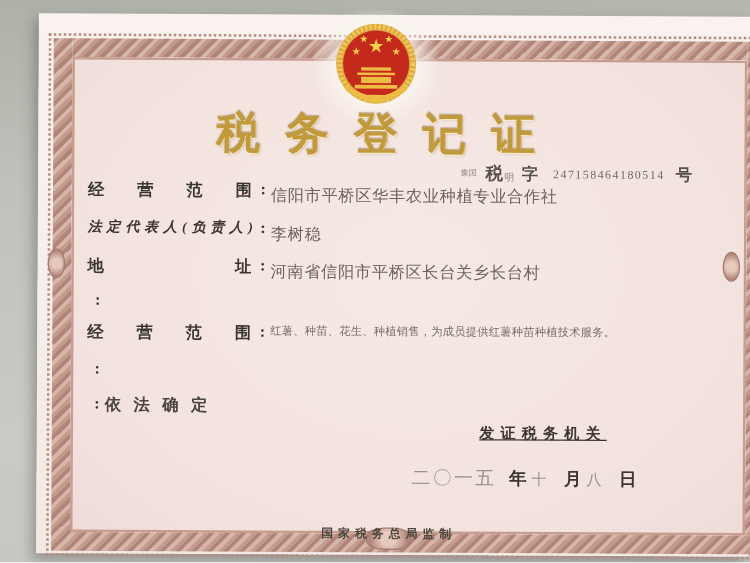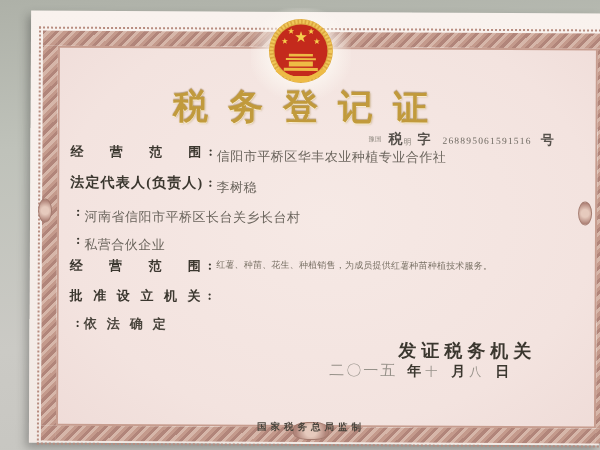--- a/index.html
+++ b/index.html
@@ -42,28 +42,28 @@
   .serial{position:absolute;left:338px;top:118px;display:flex;align-items:center;color:#6e6961;}
   .serial .tiny{display:inline-flex;flex-direction:column;font-size:6.5px;line-height:6.5px;color:#8d877e;margin-right:7px;}
   .serial .big{font-size:14px;font-weight:bold;color:#55504a;}
   .serial .small2{font-size:8px;color:#8d877e;margin:4px 1px 0 1px;}
   .serial .big2{font-size:13px;font-weight:bold;color:#55504a;margin-left:5px;}
   .serial .num{font-size:9.5px;letter-spacing:1.2px;margin:2px 9px 0 12px;color:#6e6961;}
   .serial .suf{font-size:13px;font-weight:bold;color:#55504a;}
   .row{position:absolute;left:40px;display:flex;align-items:flex-start;}
   .flabel{display:inline-block;width:132px;font-size:13px;font-weight:bold;color:#3b372f;
     text-align:justify;text-align-last:justify;letter-spacing:1px;}
-  .flabel.long{font-size:14px;letter-spacing:0;}
+  .flabel.long{font-size:11px;letter-spacing:0;font-style:italic;}
   .colon{font-size:13px;font-weight:bold;color:#3b372f;margin:0 4px 0 6px;}
   .fvalue{font-size:13px;color:#6b655d;margin-top:4px;white-space:nowrap;letter-spacing:.5px;}
   .fvalue.smalltext{font-size:9px;margin-top:1px;letter-spacing:.2px;color:#776f63;}
   .fvalue.spread{letter-spacing:10px;margin-top:0;font-weight:bold;color:#4a453d;font-family:Liberation Mono, monospace;}
-  .issuing-head{position:absolute;left:369px;top:326px;font-size:18px;font-weight:bold;
-    color:#3b372f;letter-spacing:5px;}
-  .dateline{position:absolute;left:300px;top:349px;display:flex;align-items:baseline;color:#3b372f;}
+  .issuing-head{position:absolute;left:354px;top:326px;font-size:12px;font-weight:bold;
+    color:#3b372f;letter-spacing:5px;text-decoration:underline;}
+  .dateline{position:absolute;left:300px;top:361px;display:flex;align-items:baseline;color:#3b372f;}
   .hw{color:#97928a;font-size:15px;letter-spacing:2px;margin-right:10px;}
   .hw.sm{font-size:12px;margin:0 2px;}
   .dl{font-size:14px;font-weight:bold;letter-spacing:2px;}
   .dl.gap{margin-left:10px;}
   .footer{position:absolute;left:12px;top:409px;width:540px;text-align:center;
     font-size:9.5px;font-weight:bold;color:#4a453d;letter-spacing:4px;}
 </style>
 </head>
 <body>
 
@@ -96,54 +96,53 @@
 
     <div class="title">税务登记证</div>
 
     <div class="serial">
       <span class="tiny">
         <span>豫国</span>
       </span>
       <span class="big">税</span>
       <span class="small2">明</span>
       <span class="big2">字</span>
-      <span class="num">268895061591516</span>
+      <span class="num">247158464180514</span>
       <span class="suf">号</span>
     </div>
 
     <div class="row" style="top:132px">
       <span class="flabel">经营范围</span>
       <span class="colon">:</span>
       <span class="fvalue">信阳市平桥区华丰农业种植专业合作社</span>
     </div>
 
     <div class="row" style="top:163px">
       <span class="flabel long">法定代表人(负责人)</span>
       <span class="colon">:</span>
       <span class="fvalue">李树稳</span>
     </div>
 
     <div class="row" style="top:193px">
+      <span class="flabel">地址</span>
       <span class="colon">:</span>
       <span class="fvalue">河南省信阳市平桥区长台关乡长台村</span>
     </div>
 
     <div class="row" style="top:221px">
       <span class="colon">:</span>
-      <span class="fvalue">私营合伙企业</span>
     </div>
 
     <div class="row" style="top:246px">
       <span class="flabel">经营范围</span>
       <span class="colon">:</span>
       <span class="fvalue smalltext">红薯、种苗、花生、种植销售，为成员提供红薯种苗种植技术服务。</span>
     </div>
 
     <div class="row" style="top:276px">
-      <span class="flabel">批准设立机关</span>
       <span class="colon">:</span>
     </div>
 
     <div class="row" style="top:304px">
       <span class="colon">:</span>
       <span class="fvalue spread">依法确定</span>
     </div>
 
     <div class="issuing-head">发证税务机关</div>
 

